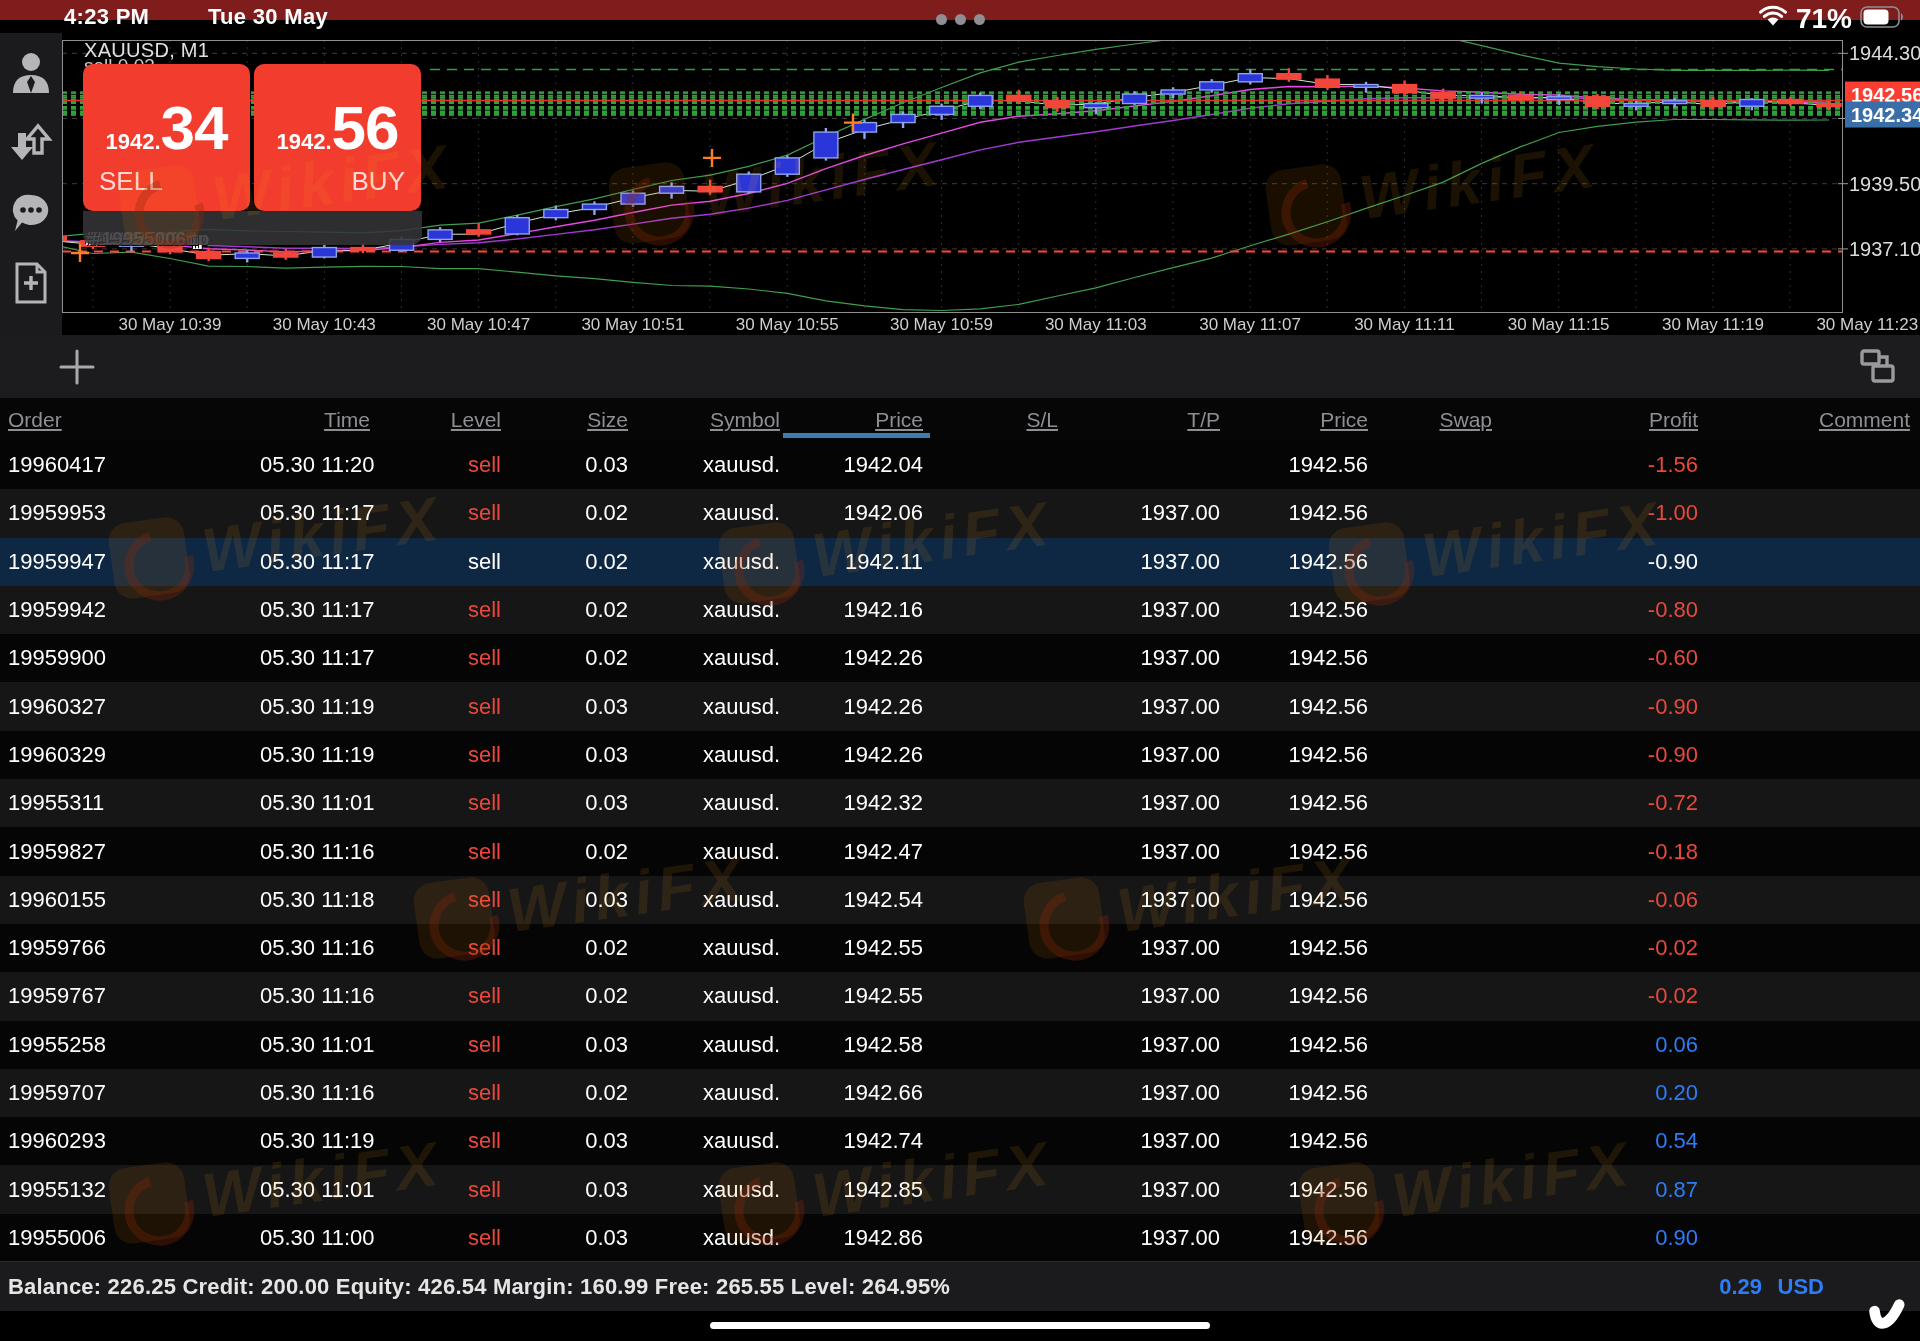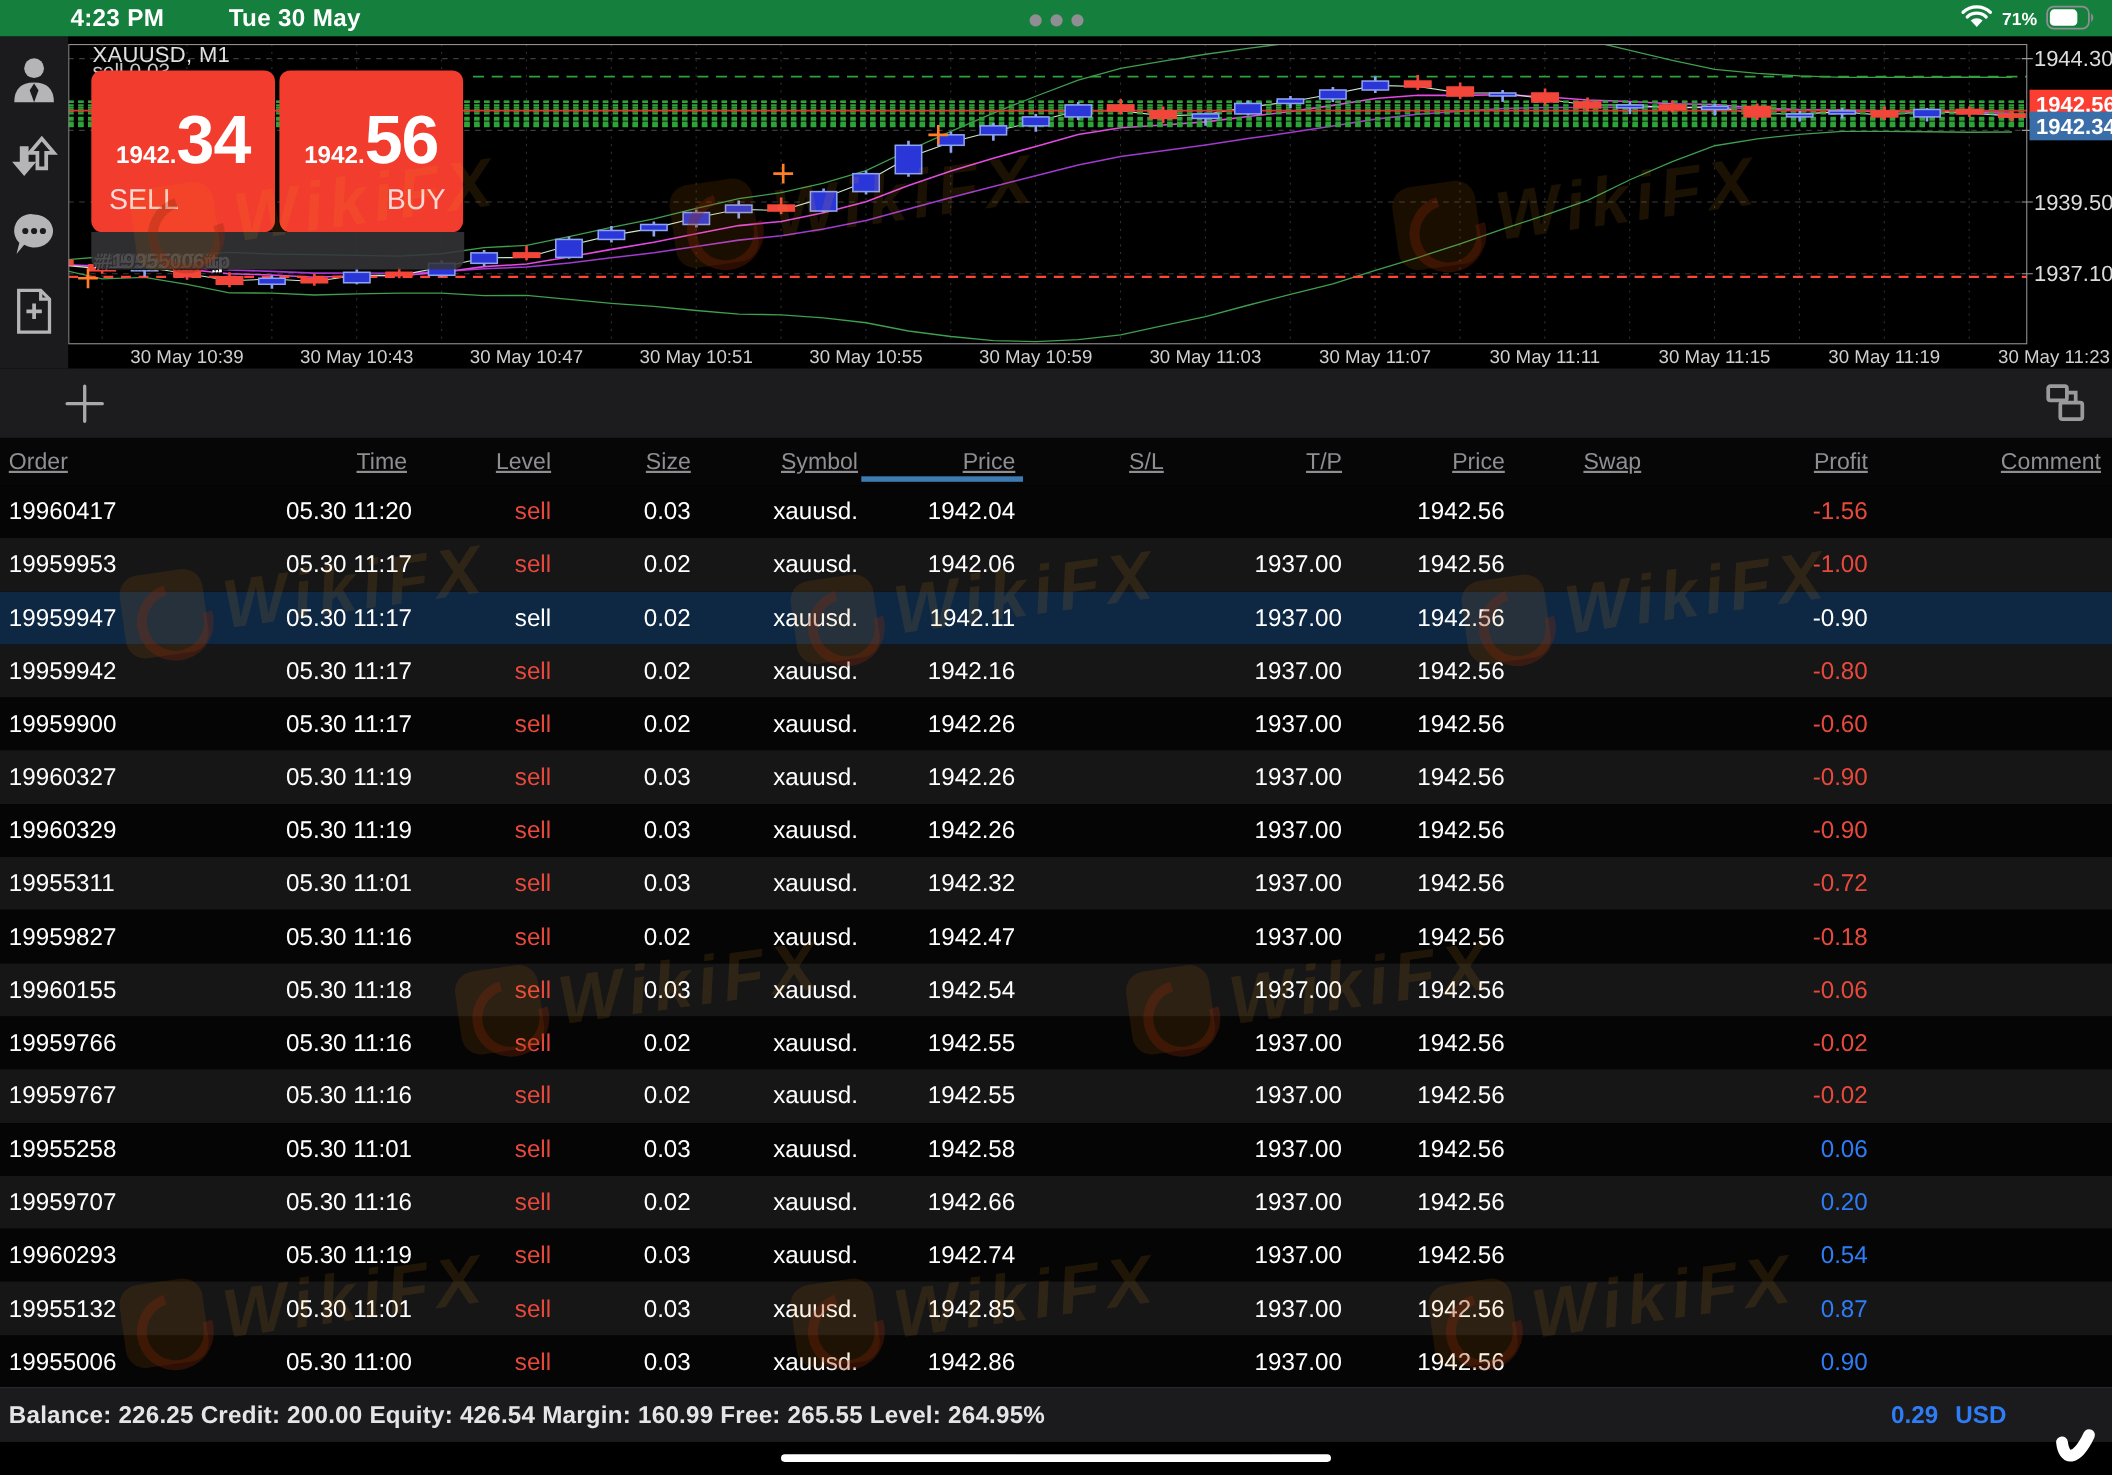--- a/index.html
+++ b/index.html
@@ -1,28 +1,28 @@
 <!DOCTYPE html>
 <html><head>
 <meta charset="utf-8">
 <style>
   * { margin:0; padding:0; box-sizing:border-box; }
   html,body { width:1920px; height:1341px; background:#000; overflow:hidden;
               font-family:"Liberation Sans", sans-serif; }
 
   
-  #status-bar { position:absolute; left:0; top:0; width:1920px; height:33px;
-    background:#15803d; color:#fff; z-index:30;text-align:right; }
+  #status-bar { position:absolute; left:0; top:0; width:1920px; height:20px;
+    background:#7f1d1d; color:#fff; z-index:30;text-align:right; }
   #status-time { position:absolute; left:64px; top:4px; font-size:22px; font-weight:600; letter-spacing:.3px;}
   #status-date { position:absolute; left:208px; top:4px; font-size:22px; font-weight:600; letter-spacing:.3px;}
   #status-dots { position:absolute; left:0; right:0; top:11px; text-align:center; }
   #status-dots i { display:inline-block; width:11px; height:11px; border-radius:50%;
     background:#8e8e93; margin:0 4px; }
   #status-right { position:absolute; right:14px; top:3px; display:flex; align-items:center; gap:8px; }
-  #battery-pct { font-size:16px; font-weight:600; }
+  #battery-pct { font-size:28px; font-weight:600; }
 
   
   #chart-section { position:absolute; left:0; top:33px; width:1920px; height:302px; background:#000; }
   #chart-sidebar { position:absolute; left:0; top:0; width:62px; height:302px; background:#1b1b1d; z-index:5;}
   .side-ic { position:absolute; left:9px; width:44px; height:48px; cursor:pointer; }
   #chart-svg { position:absolute; left:0; top:0; z-index:1; }
 
   #chart-symbol { position:absolute; left:84px; top:6px; font-size:20px; color:#e0e0e0; z-index:6; letter-spacing:.3px;}
   #chart-pos    { position:absolute; left:84px; top:22px; font-size:19px; color:#c9c9c9; z-index:6;}
 

